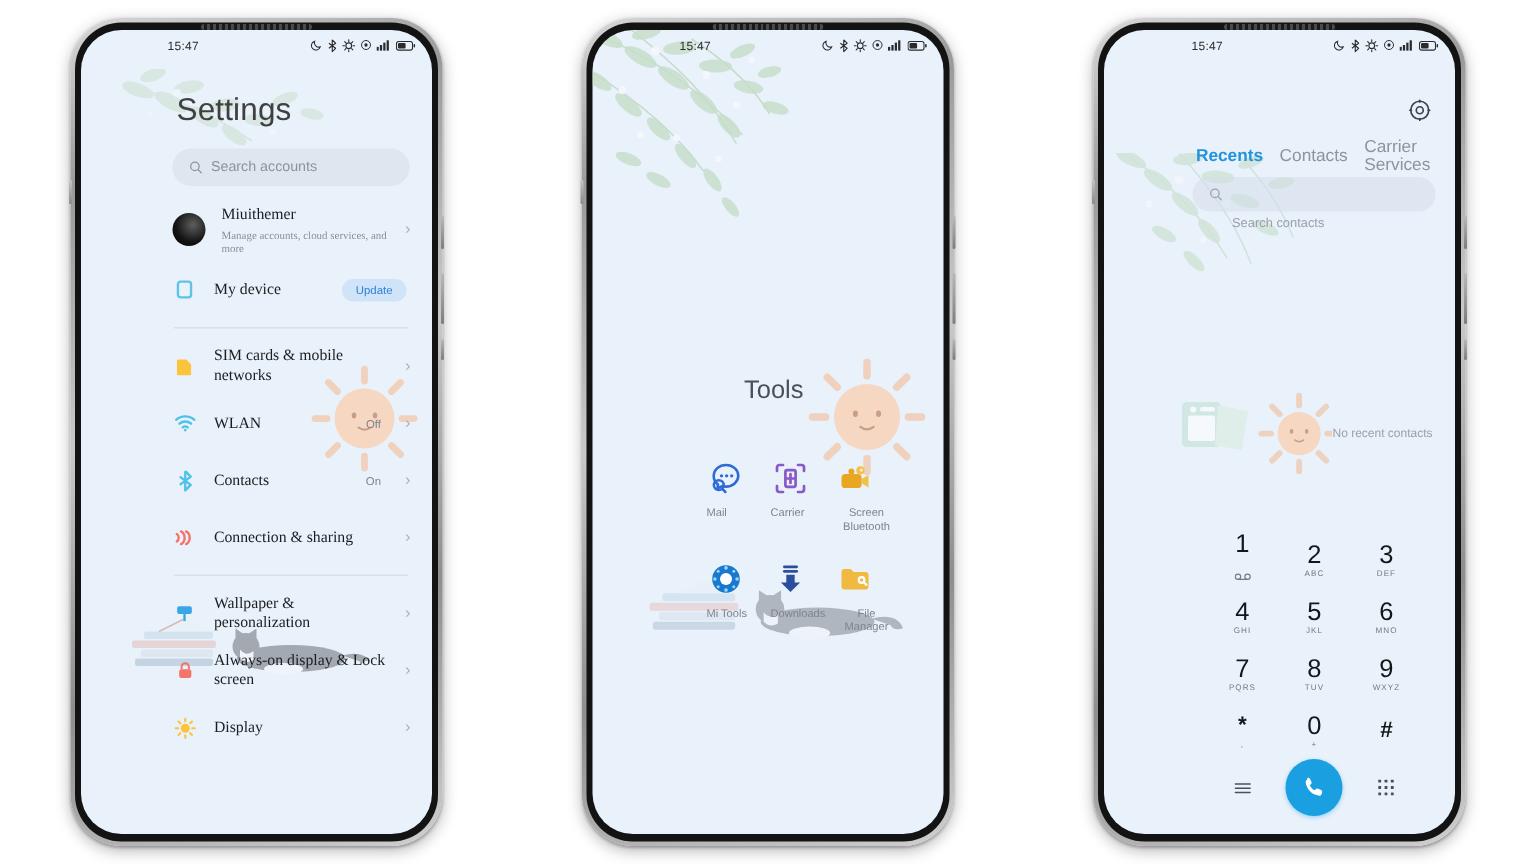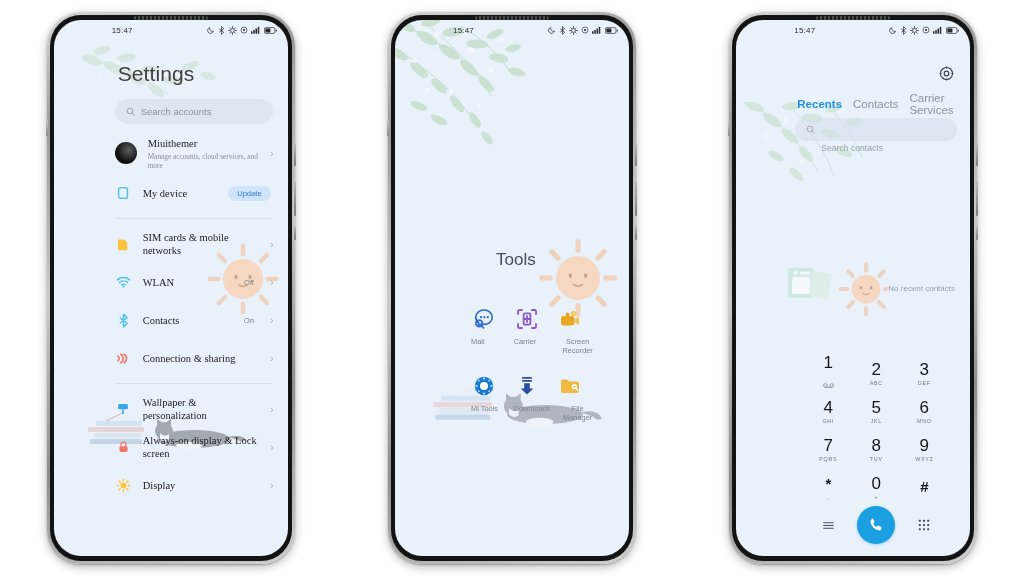--- a/index.html
+++ b/index.html
@@ -616,21 +616,21 @@
             <div class="tool">
               <span class="ticon">
                 <svg width="24" height="24" viewBox="0 0 24 24">
                     <rect x="3" y="9" width="13.4" height="9.4" rx="2.6" fill="#e8a721"></rect>
                     <path d="M16.4 12.4 21 9.6v8.4l-4.6-2.8z" fill="#f2c14b"></path>
                     <circle cx="15.6" cy="6.6" r="2.7" fill="#f2c14b"></circle>
                     <circle cx="9.6" cy="7.4" r="2" fill="#e8a721"></circle>
                     <circle cx="16.2" cy="6.4" r="1" fill="#fff1c9"></circle>
                   </svg>
               </span>
-              <span class="tlabel">Screen Recorder</span>
+              <span class="tlabel">Screen Bluetooth</span>
             </div>
 
             <div class="tool">
               <span class="ticon">
                 <svg width="24" height="24" viewBox="0 0 24 24">
                     <circle cx="12" cy="12" r="9.2" fill="#1879cf"></circle>
                     <circle cx="12" cy="12" r="4" fill="#ffffff"></circle>
                     <g fill="#9ed4f5">
                       <circle cx="12" cy="4.6" r="1.2"></circle>
                       <circle cx="12" cy="19.4" r="1.2"></circle>

